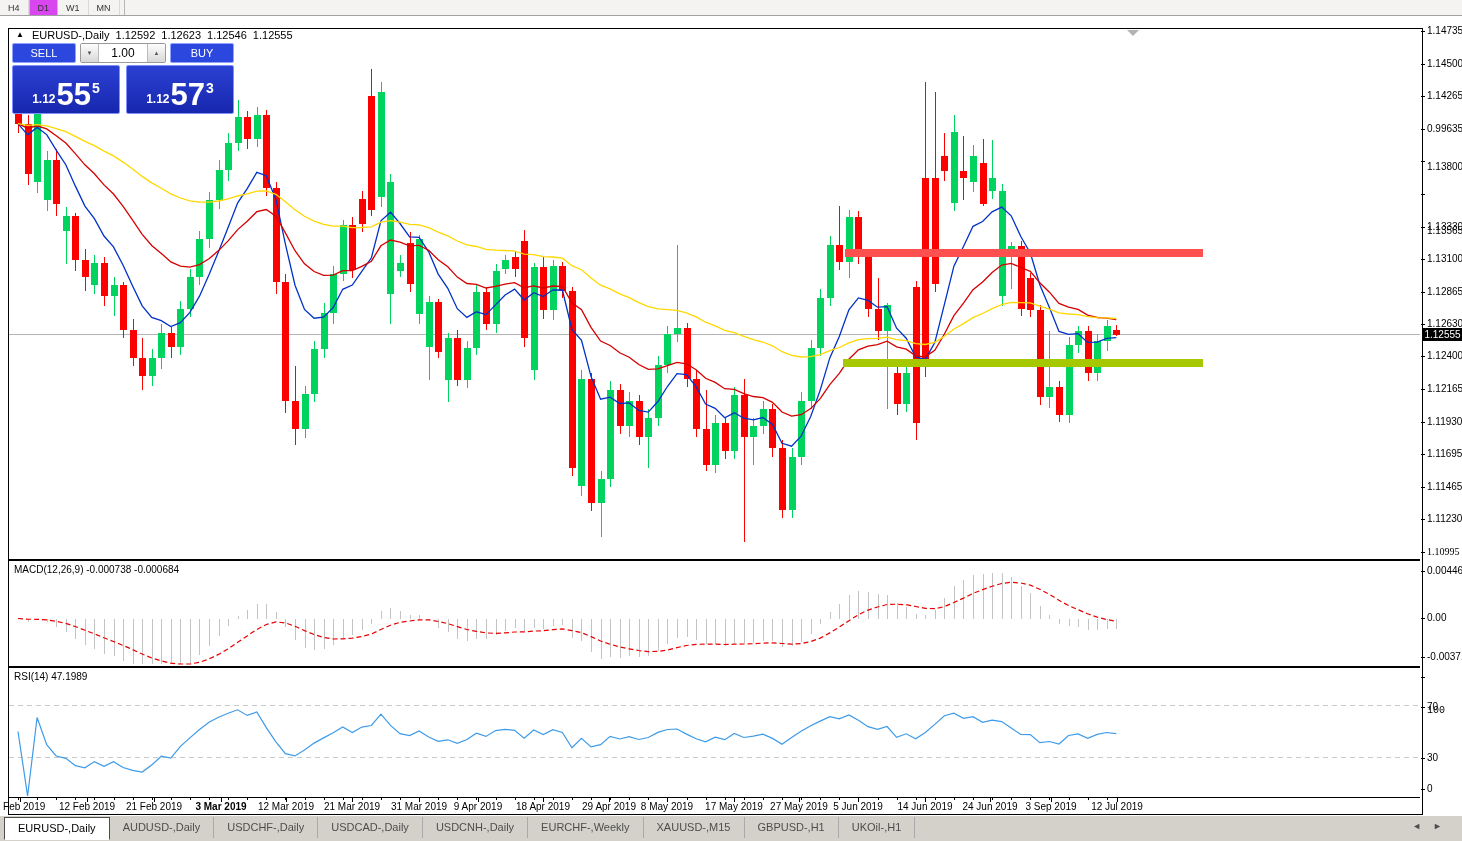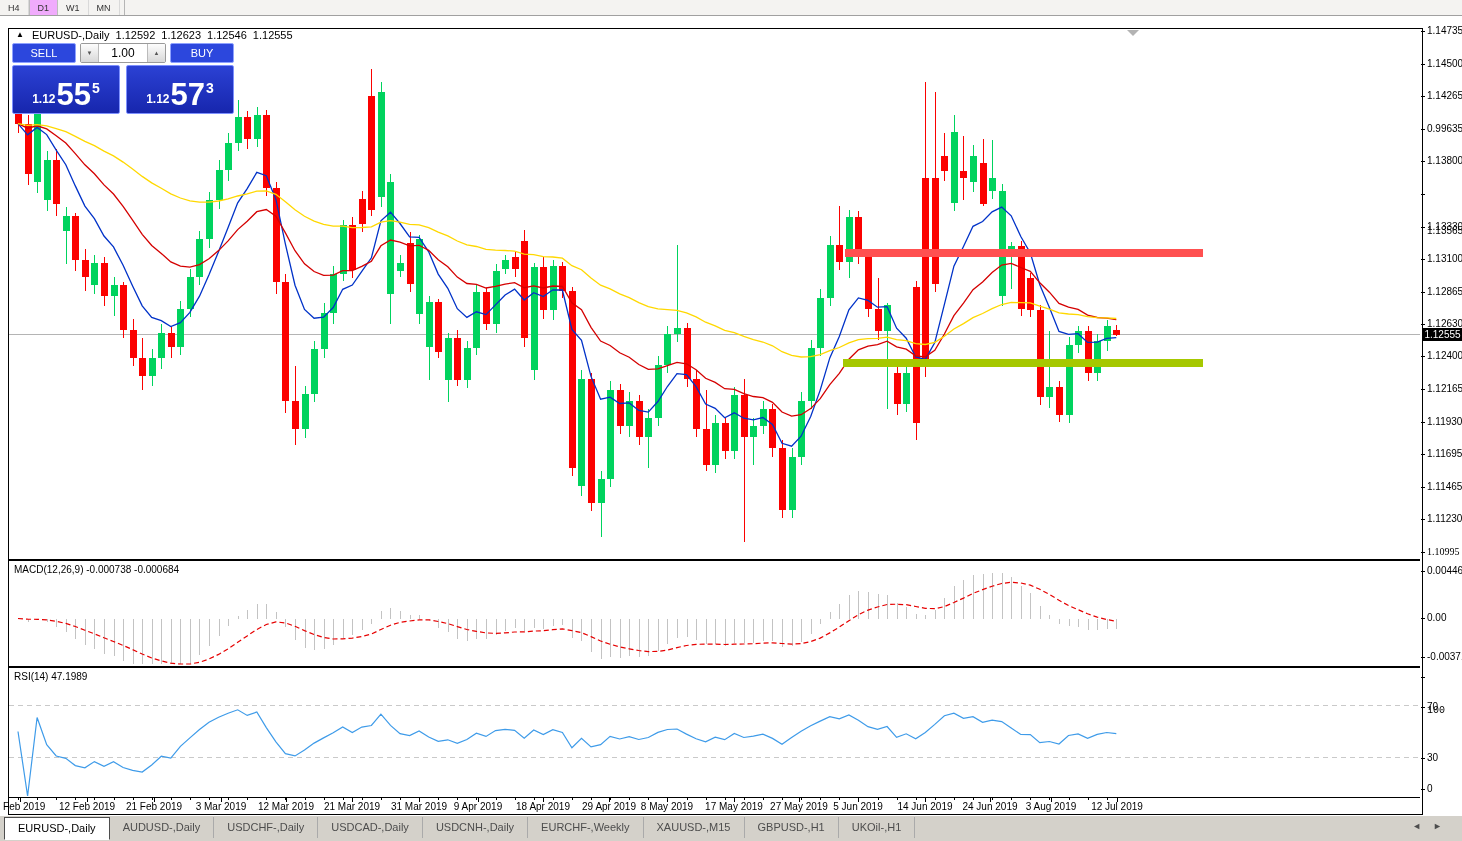--- a/index.html
+++ b/index.html
@@ -4,21 +4,21 @@
 <style>
   html,body{margin:0;padding:0;background:#fff;}
   .app{position:relative;width:1462px;height:841px;background:#fff;overflow:hidden;
        font-family:"Liberation Sans", sans-serif;-webkit-font-smoothing:none;}
 
   
   .toolbar{position:absolute;left:0;top:0;width:1462px;height:15px;background:#f4f3f1;
            border-bottom:1px solid #a0a0a0;display:flex;align-items:stretch;}
   .tf-btn{font-size:9px;color:#333;padding:1px 8px 0 8px;border-right:1px solid #d9d9d9;
           display:flex;align-items:center;cursor:default;}
-  .tf-btn.active{background:#f0abfc;border-left:1px solid #bcbcbc;border-right:1px solid #bcbcbc;}
+  .tf-btn.active{background:#d946ef;border-left:1px solid #bcbcbc;border-right:1px solid #bcbcbc;}
   .tb-end{border-right:1px solid #b5b5b5;width:4px;}
 
   
   .frame{position:absolute;left:8px;top:28px;width:1413px;height:785px;border:1px solid #000;background:#fff;}
   .sep{position:absolute;left:9px;width:1411px;background:#000;}
 
   svg{position:absolute;shape-rendering:crispEdges;}
 
   
   .chart-title{position:absolute;left:16px;top:28px;height:13px;font-size:11px;color:#000;
@@ -497,21 +497,21 @@
   <div id="scales">
       <div class="tickmark" style="left:1421px;top:31px;width:4px;height:1px;"></div>
       <div class="scale-label" style="left:1427px;top:25px;">1.14735</div>
       <div class="tickmark" style="left:1421px;top:64px;width:4px;height:1px;"></div>
       <div class="scale-label" style="left:1427px;top:58px;">1.14500</div>
       <div class="tickmark" style="left:1421px;top:96px;width:4px;height:1px;"></div>
       <div class="scale-label" style="left:1427px;top:90px;">1.14265</div>
       <div class="tickmark" style="left:1421px;top:129px;width:4px;height:1px;"></div>
       <div class="scale-label" style="left:1427px;top:123px;">0.99635</div>
       <div class="tickmark" style="left:1421px;top:161px;width:4px;height:1px;"></div>
-      <div class="scale-label" style="left:1427px;top:155px;">1.13800</div>
+      <div class="scale-label" style="left:1427px;top:161px;">1.13800</div>
       <div class="tickmark" style="left:1421px;top:194px;width:4px;height:1px;"></div>
       <div class="scale-label" style="left:1427px;top:188px;margin-top:37px;">1.13565</div>
       <div class="tickmark" style="left:1421px;top:227px;width:4px;height:1px;"></div>
       <div class="scale-label" style="left:1427px;top:221px;">1.13330</div>
       <div class="tickmark" style="left:1421px;top:259px;width:4px;height:1px;"></div>
       <div class="scale-label" style="left:1427px;top:253px;">1.13100</div>
       <div class="tickmark" style="left:1421px;top:292px;width:4px;height:1px;"></div>
       <div class="scale-label" style="left:1427px;top:286px;">1.12865</div>
       <div class="tickmark" style="left:1421px;top:324px;width:4px;height:1px;"></div>
       <div class="scale-label" style="left:1427px;top:318px;">1.12630</div>
@@ -601,21 +601,21 @@
       <div class="tickmark" style="left:1069px;top:798px;width:1px;height:2px;"></div>
       <div class="tickmark" style="left:1088px;top:798px;width:1px;height:2px;"></div>
       <div class="tickmark" style="left:1107px;top:798px;width:1px;height:2px;"></div>
       <div class="tickmark" style="left:20px;top:798px;width:1px;height:4px;"></div>
       <div class="date-label" style="left:20px;">3 Feb 2019</div>
       <div class="tickmark" style="left:87px;top:798px;width:1px;height:4px;"></div>
       <div class="date-label" style="left:87px;">12 Feb 2019</div>
       <div class="tickmark" style="left:154px;top:798px;width:1px;height:4px;"></div>
       <div class="date-label" style="left:154px;">21 Feb 2019</div>
       <div class="tickmark" style="left:221px;top:798px;width:1px;height:4px;"></div>
-      <div class="date-label" style="left:221px;">3 Mar 2019</div>
+      <div class="date-label" style="left:221px;font-weight:bold;">3 Mar 2019</div>
       <div class="tickmark" style="left:286px;top:798px;width:1px;height:4px;"></div>
       <div class="date-label" style="left:286px;">12 Mar 2019</div>
       <div class="tickmark" style="left:352px;top:798px;width:1px;height:4px;"></div>
       <div class="date-label" style="left:352px;">21 Mar 2019</div>
       <div class="tickmark" style="left:419px;top:798px;width:1px;height:4px;"></div>
       <div class="date-label" style="left:419px;">31 Mar 2019</div>
       <div class="tickmark" style="left:478px;top:798px;width:1px;height:4px;"></div>
       <div class="date-label" style="left:478px;">9 Apr 2019</div>
       <div class="tickmark" style="left:543px;top:798px;width:1px;height:4px;"></div>
       <div class="date-label" style="left:543px;">18 Apr 2019</div>
@@ -627,21 +627,21 @@
       <div class="date-label" style="left:734px;text-align:center;">17 May 2019</div>
       <div class="tickmark" style="left:799px;top:798px;width:1px;height:4px;"></div>
       <div class="date-label" style="left:799px;">27 May 2019</div>
       <div class="tickmark" style="left:858px;top:798px;width:1px;height:4px;"></div>
       <div class="date-label" style="left:858px;">5 Jun 2019</div>
       <div class="tickmark" style="left:925px;top:798px;width:1px;height:4px;"></div>
       <div class="date-label" style="left:925px;">14 Jun 2019</div>
       <div class="tickmark" style="left:990px;top:798px;width:1px;height:4px;"></div>
       <div class="date-label" style="left:990px;">24 Jun 2019</div>
       <div class="tickmark" style="left:1051px;top:798px;width:1px;height:4px;"></div>
-      <div class="date-label" style="left:1051px;">3 Aug 2019</div>
+      <div class="date-label" style="left:1051px;">3 Sep 2019</div>
       <div class="tickmark" style="left:1117px;top:798px;width:1px;height:4px;"></div>
       <div class="date-label" style="left:1117px;">12 Jul 2019</div>
     </div>
 
   <div class="tabbar" id="tabbar">
       <div class="tab active" style="">EURUSD-,Daily</div>
       <div class="tab" style="">AUDUSD-,Daily</div>
       <div class="tab" style="">USDCHF-,Daily</div>
       <div class="tab" style="">USDCAD-,Daily</div>
       <div class="tab" style="">USDCNH-,Daily</div>

